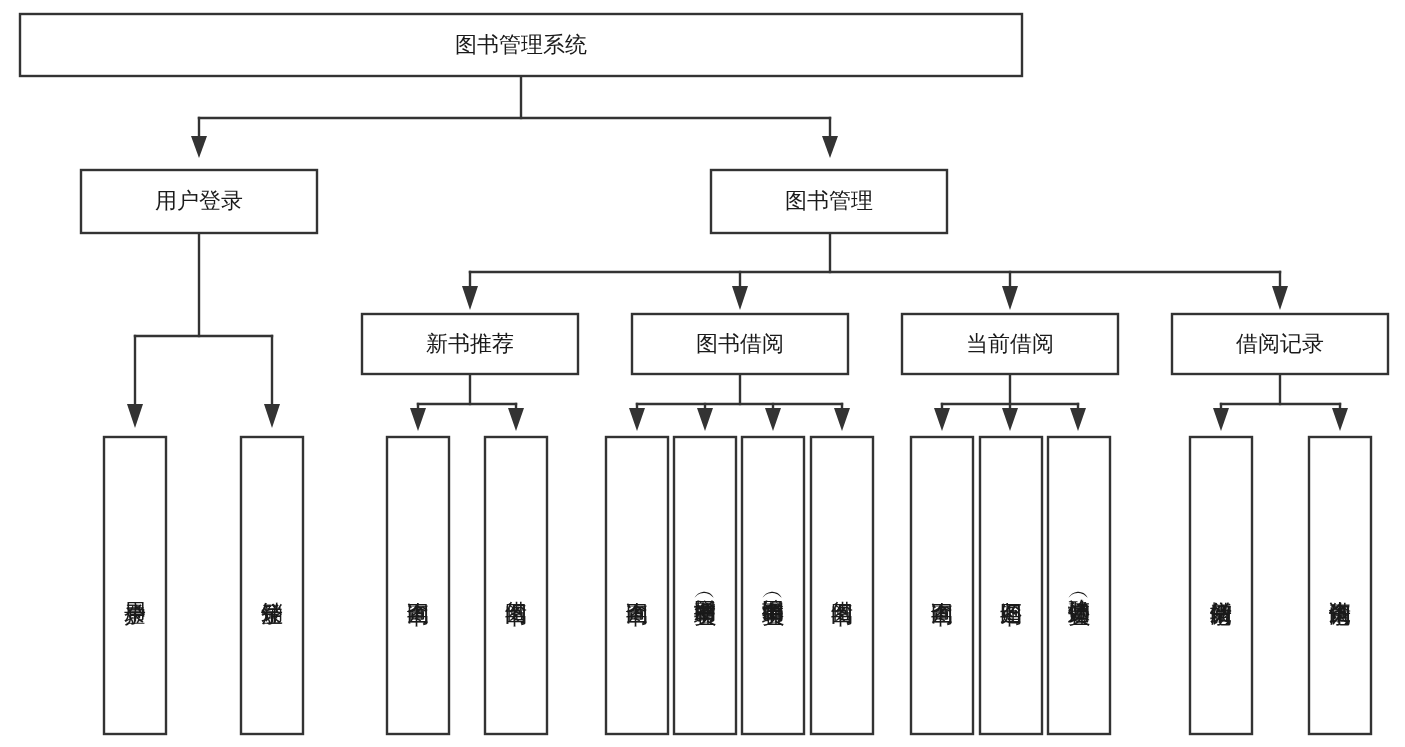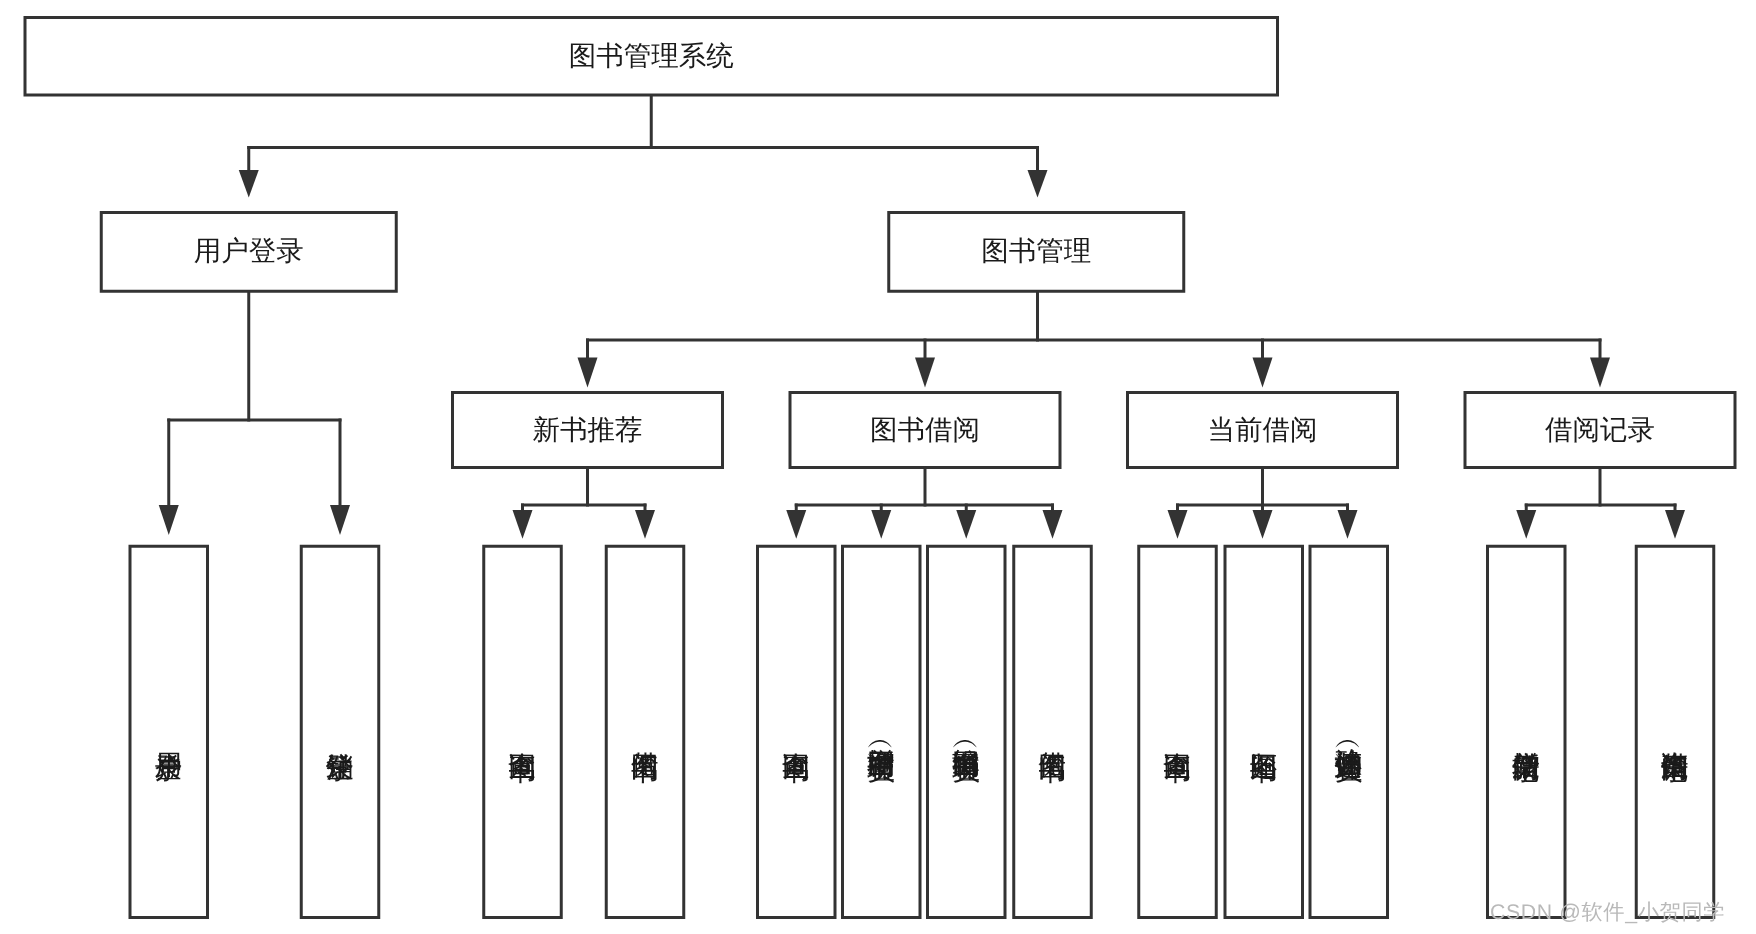--- a/index.html
+++ b/index.html
@@ -204,15 +204,14 @@
   <div class="node-label-v" style="left:742px; top:437px; width:62px; height:297px;">编辑图书（管理员）</div>
   <div class="node-label-v" style="left:811px; top:437px; width:62px; height:297px;">借阅图书</div>
 
   <div class="node-label-v" style="left:911px; top:437px; width:62px; height:297px;">查询图书</div>
   <div class="node-label-v" style="left:980px; top:437px; width:62px; height:297px;">归还图书</div>
   <div class="node-label-v" style="left:1048px; top:437px; width:62px; height:297px;">确认归还（管理员）</div>
 
   <div class="node-label-v" style="left:1190px; top:437px; width:62px; height:297px;">新增借阅记录</div>
   <div class="node-label-v" style="left:1309px; top:437px; width:62px; height:297px;">查询借阅记录</div>
 
-  <div class="watermark" style="left:1192px; top:718px;">CSDN @软件_小贺同学</div>
 
 </div>
 
 </body></html>

